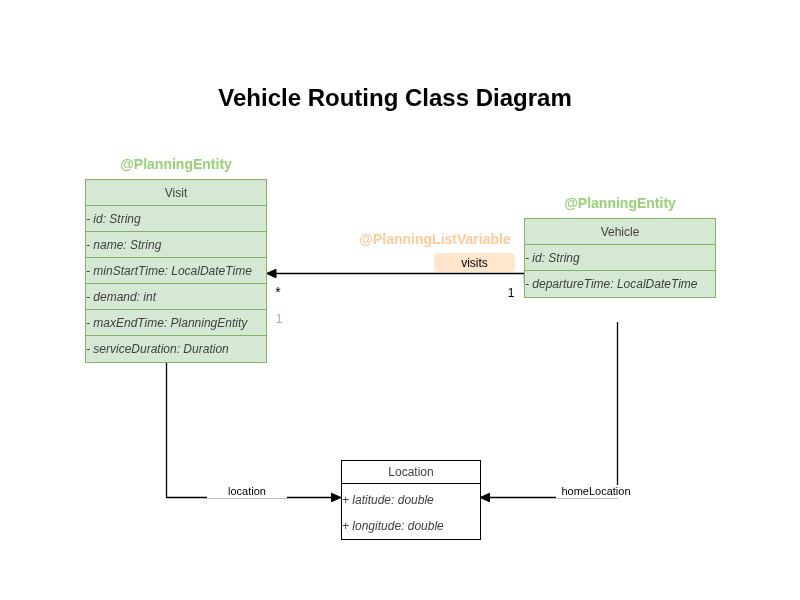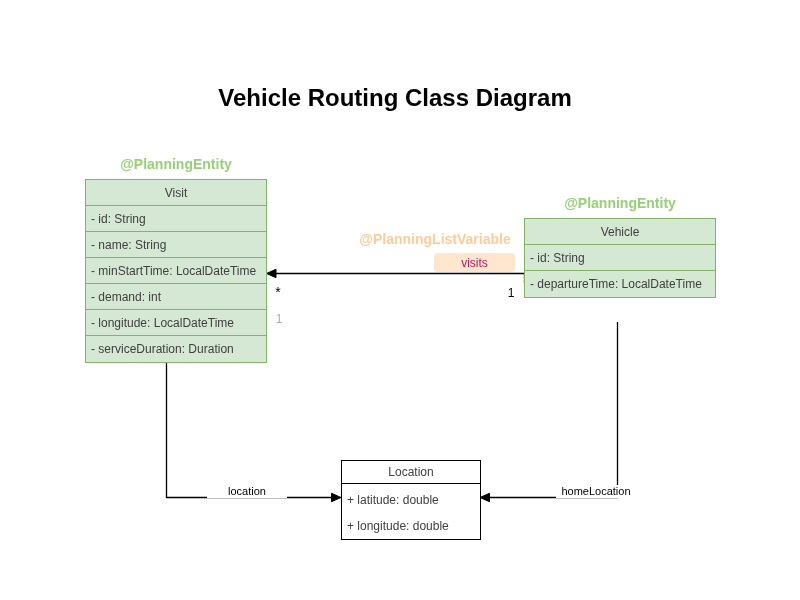--- a/index.html
+++ b/index.html
@@ -31,22 +31,22 @@
 
   .uml{
     position:absolute;border:1px solid var(--entity-stroke);
     background:var(--entity-fill);font-size:12px;color:#404040;
   }
   .uml .hdr{
     height:26px;display:flex;align-items:center;justify-content:center;
     border-bottom:1px solid var(--entity-stroke);
   }
   .uml .row{
-    height:26px;display:flex;align-items:center;padding-left:5px;
-    border-bottom:1px solid var(--entity-stroke);white-space:nowrap;overflow:hidden;
+    height:26px;display:flex;align-items:center;
+    border-bottom:1px solid var(--entity-stroke);white-space:nowrap;overflow:hidden;font-style:italic;
   }
   .uml .row:last-child{border-bottom:none;}
 
   .uml.plain{border:1px solid var(--plain-stroke);background:var(--plain-fill);}
   .uml.plain .hdr{height:23px;border-bottom:1px solid var(--plain-stroke);}
   .uml.plain .body{padding-top:3px;}
   .uml.plain .row{border-bottom:none;}
 
   #visit-class{left:85px;top:179px;width:182px;}
   #vehicle-class{left:524px;top:218px;width:192px;}
@@ -60,21 +60,21 @@
     position:absolute;font-size:11px;color:#000;text-align:center;
     background:#ffffff;white-space:nowrap;line-height:13px;
   }
   #location-edge-label{left:207px;top:485px;width:80px;}
   #homelocation-edge-label{left:516px;top:485px;width:80px;margin-left:40px;}
 
   .visits-pill{
     position:absolute;left:434px;top:253px;width:81px;height:19px;
     background:var(--visits-label-bg);border-radius:4px;
     display:flex;align-items:center;justify-content:center;
-    font-size:12px;color:#be185d;
+    font-size:12px;color:#000000;
   }
 
   .mult{
     position:absolute;width:14px;text-align:center;font-size:12px;
     color:#000;line-height:14px;
   }
   #mult-star{left:271px;top:285px;font-size:14px;}
   #mult-one{left:504px;top:286px;}
   #mult-one-purple{left:272px;top:312px;color:var(--purple-multiplicity);}
 
@@ -103,21 +103,21 @@
   <div id="visit-annotation" class="annotation green">@PlanningEntity</div>
   <div id="vehicle-annotation" class="annotation green">@PlanningEntity</div>
   <div id="visits-annotation" class="annotation orange">@PlanningListVariable</div>
 
   <div id="visit-class" class="uml">
     <div class="hdr">Visit</div>
     <div class="row">- id: String</div>
     <div class="row">- name: String</div>
     <div class="row">- minStartTime: LocalDateTime</div>
     <div class="row">- demand: int</div>
-    <div class="row">- longitude: LocalDateTime</div>
+    <div class="row">- maxEndTime: PlanningEntity</div>
     <div class="row">- serviceDuration: Duration</div>
   </div>
 
   <div id="vehicle-class" class="uml">
     <div class="hdr">Vehicle</div>
     <div class="row">- id: String</div>
     <div class="row">- departureTime: LocalDateTime</div>
   </div>
 
   <div id="location-class" class="uml plain">

